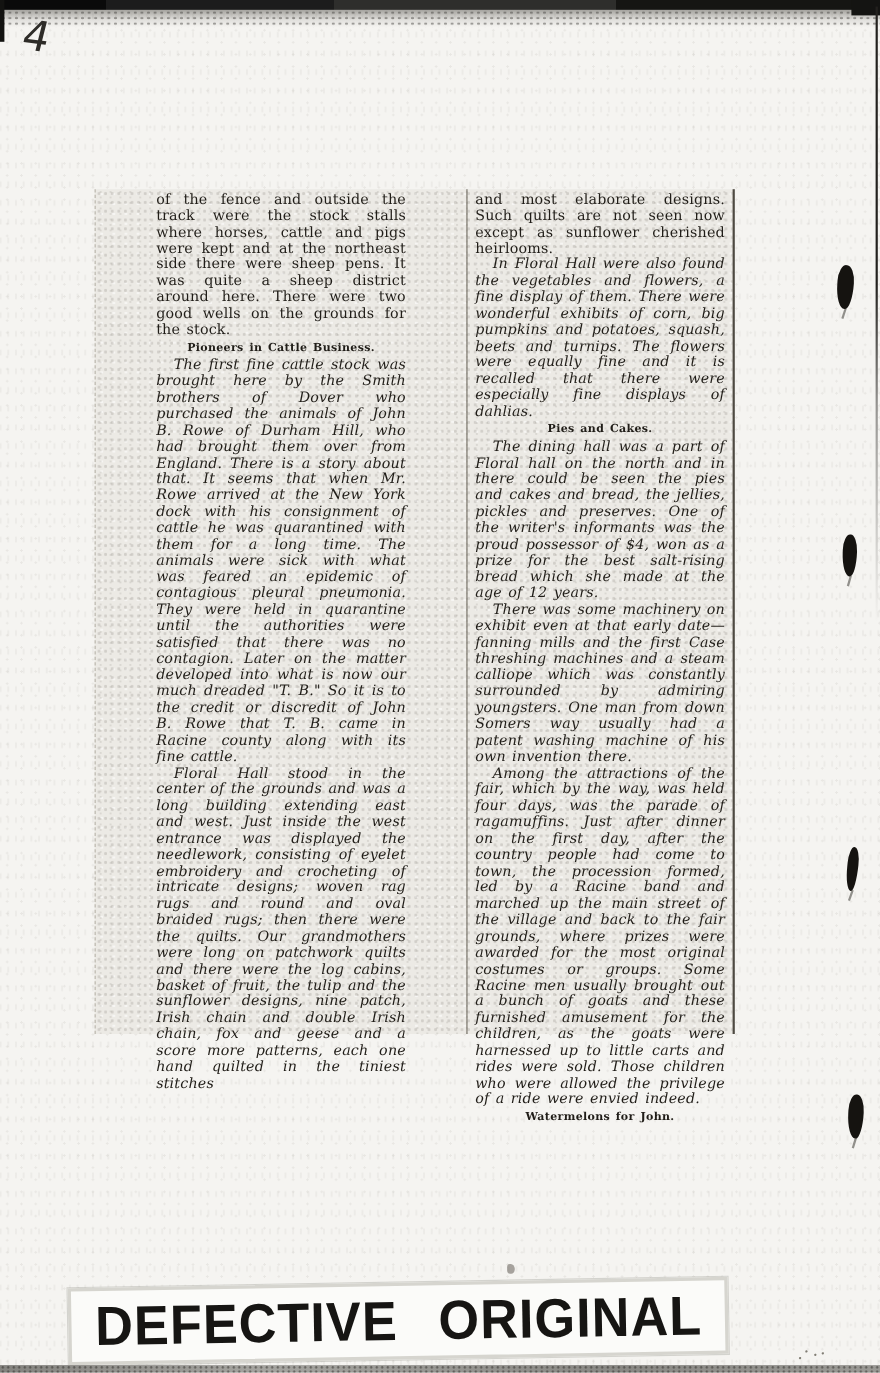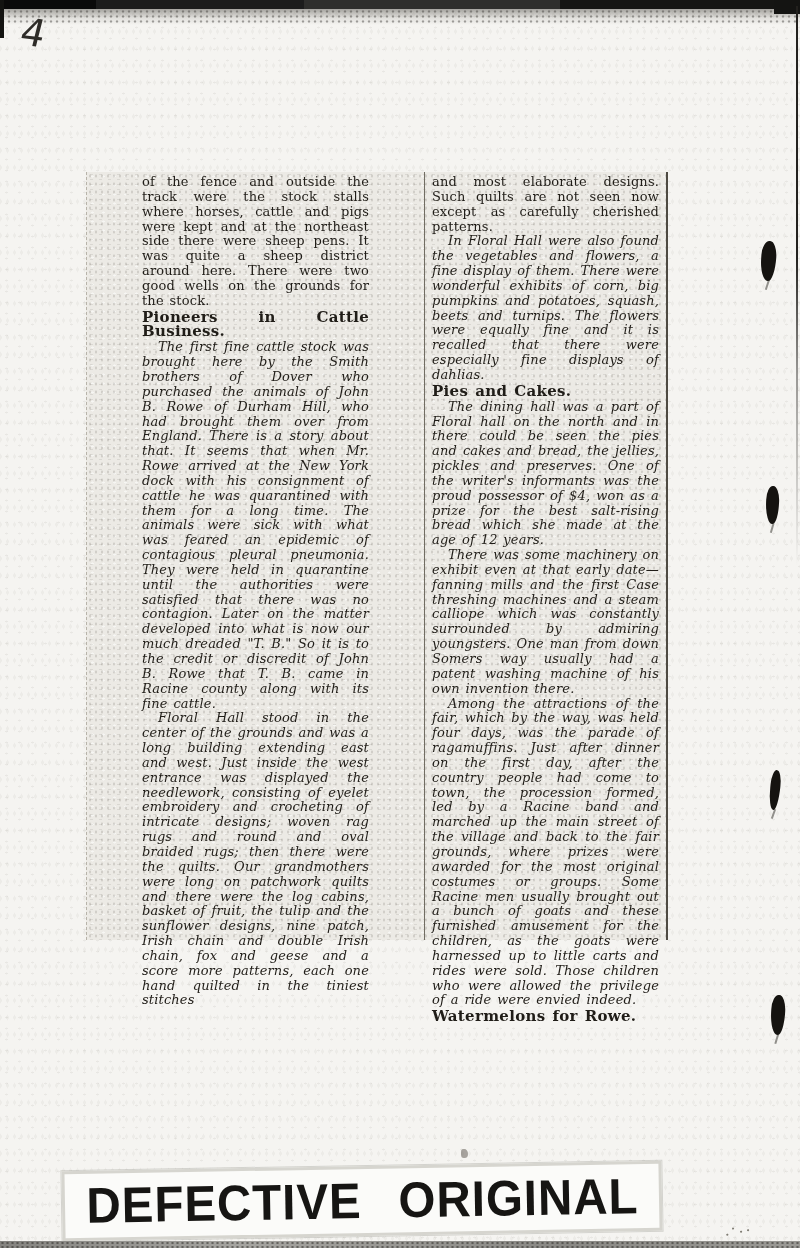--- a/index.html
+++ b/index.html
@@ -77,22 +77,23 @@
     letter-spacing:.15px;
     word-spacing:1.5px;
     margin-left:48px;
   }
   .col2{border-left:1px solid #716d63;}
   .para{margin:0;}
   .para.indent{text-indent:16px;font-style:italic;}
   .head{
     margin:1px 0;
     font-weight:bold;
+    text-align:center;
     text-indent:0;
-    font-size:15px;
+    font-size:10px;
     letter-spacing:.3px;
   }
   
   .blob{
     position:absolute;background:#151310;
     border-radius:50% 50% 45% 55% / 38% 42% 62% 58%;
   }
   .blob::after{
     content:"";position:absolute;bottom:-9px;left:45%;
     width:2px;height:10px;background:rgba(45,43,38,.5);
@@ -143,27 +144,27 @@
 <div class="handwritten-num">4</div>
 
 <div class="clipping">
   <div class="col col1">
     <p class="para">of the fence and outside the track were the stock stalls where horses, cattle and pigs were kept and at the northeast side there were sheep pens. It was quite a sheep district around here. There were two good wells on the grounds for the stock.</p>
     <p class="head">Pioneers in Cattle Business.</p>
     <p class="para indent">The first fine cattle stock was brought here by the Smith brothers of Dover who purchased the animals of John B. Rowe of Durham Hill, who had brought them over from England. There is a story about that. It seems that when Mr. Rowe arrived at the New York dock with his consignment of cattle he was quarantined with them for a long time. The animals were sick with what was feared an epidemic of contagious pleural pneumonia. They were held in quarantine until the authorities were satisfied that there was no contagion. Later on the matter developed into what is now our much dreaded "T. B." So it is to the credit or discredit of John B. Rowe that T. B. came in Racine county along with its fine cattle.</p>
     <p class="para indent">Floral Hall stood in the center of the grounds and was a long building extending east and west. Just inside the west entrance was displayed the needlework, consisting of eyelet embroidery and crocheting of intricate designs; woven rag rugs and round and oval braided rugs; then there were the quilts. Our grandmothers were long on patchwork quilts and there were the log cabins, basket of fruit, the tulip and the sunflower designs, nine patch, Irish chain and double Irish chain, fox and geese and a score more patterns, each one hand quilted in the tiniest stitches</p>
   </div>
   <div class="col col2">
-    <p class="para">and most elaborate designs. Such quilts are not seen now except as carefully cherished patterns.</p>
+    <p class="para">and most elaborate designs. Such quilts are not seen now except as sunflower cherished heirlooms.</p>
     <p class="para indent">In Floral Hall were also found the vegetables and flowers, a fine display of them. There were wonderful exhibits of corn, big pumpkins and potatoes, squash, beets and turnips. The flowers were equally fine and it is recalled that there were especially fine displays of dahlias.</p>
     <p class="head">Pies and Cakes.</p>
     <p class="para indent">The dining hall was a part of Floral hall on the north and in there could be seen the pies and cakes and bread, the jellies, pickles and preserves. One of the writer's informants was the proud possessor of $4, won as a prize for the best salt-rising bread which she made at the age of 12 years.</p>
     <p class="para indent">There was some machinery on exhibit even at that early date—fanning mills and the first Case threshing machines and a steam calliope which was constantly surrounded by admiring youngsters. One man from down Somers way usually had a patent washing machine of his own invention there.</p>
     <p class="para indent">Among the attractions of the fair, which by the way, was held four days, was the parade of ragamuffins. Just after dinner on the first day, after the country people had come to town, the procession formed, led by a Racine band and marched up the main street of the village and back to the fair grounds, where prizes were awarded for the most original costumes or groups. Some Racine men usually brought out a bunch of goats and these furnished amusement for the children, as the goats were harnessed up to little carts and rides were sold. Those children who were allowed the privilege of a ride were envied indeed.</p>
-    <p class="head">Watermelons for Rowe.</p>
+    <p class="head">Watermelons for John.</p>
   </div>
 </div>
 
 <div class="blob blob1"></div>
 <div class="blob blob2"></div>
 <div class="blob blob3"></div>
 <div class="blob blob4"></div>
 
 <div class="smudge"></div>
 <div class="scribble">.·..</div>

